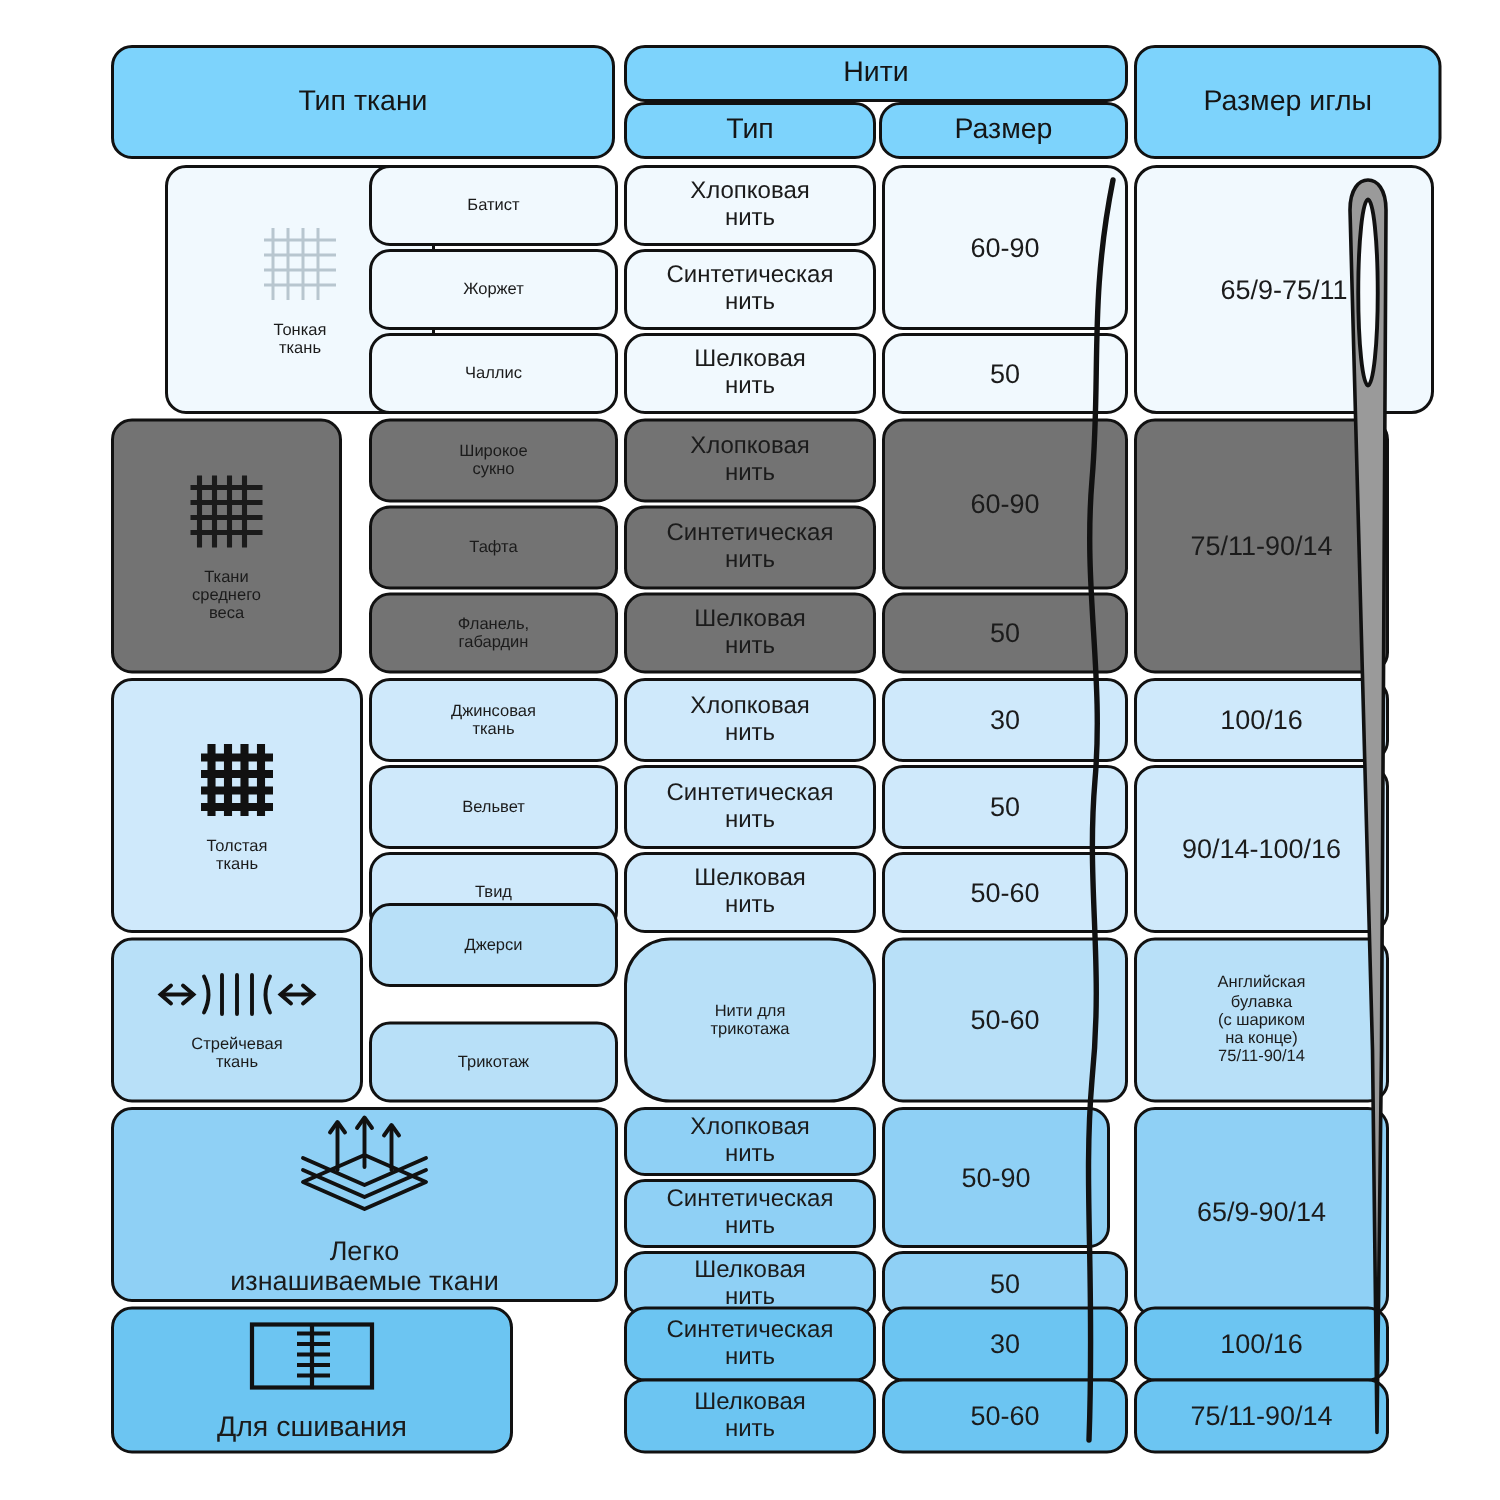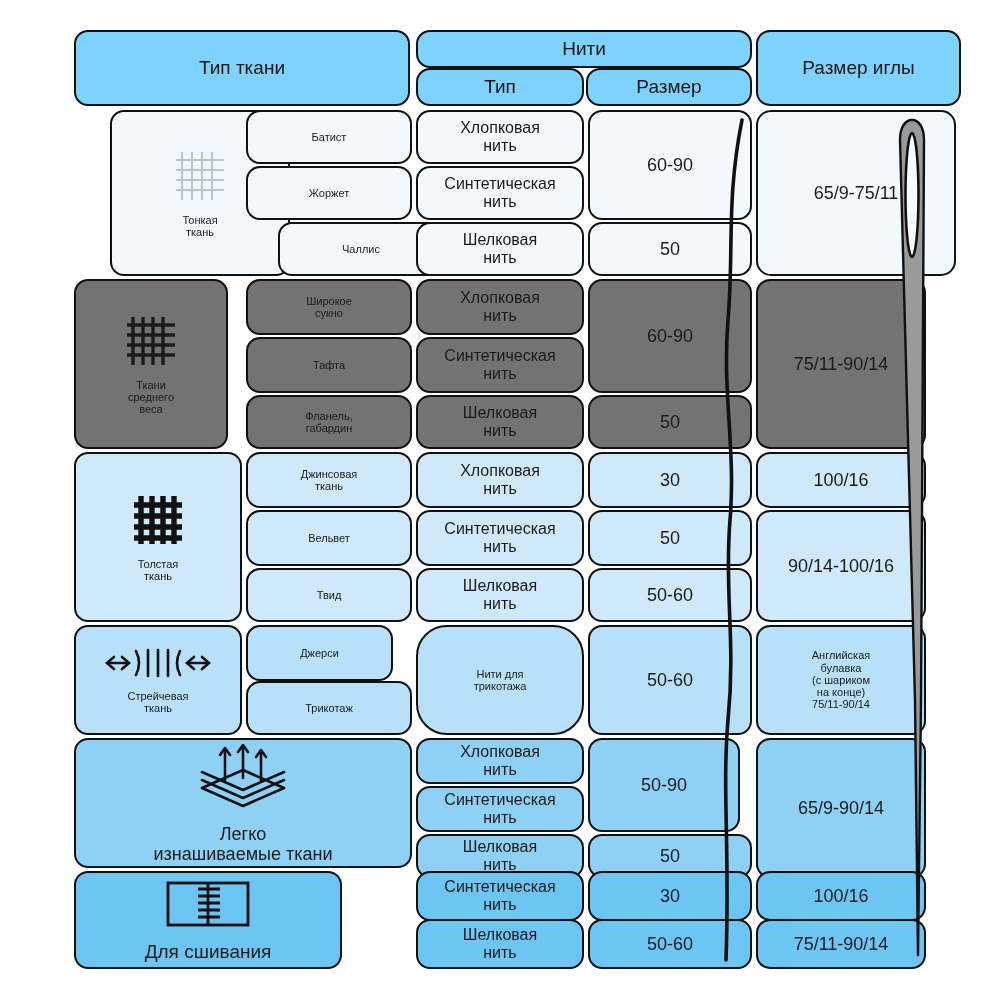--- a/index.html
+++ b/index.html
@@ -95,21 +95,21 @@
     <span class="txt f17 label">Тонкая
 ткань</span>
   </div>
 
   <div class="cell t1" style="left:246px;top:110px;width:166px;height:54px;">
     <span class="txt f17">Батист</span>
   </div>
   <div class="cell t1" style="left:246px;top:166px;width:166px;height:54px;">
     <span class="txt f17">Жоржет</span>
   </div>
-  <div class="cell t1" style="left:246px;top:222px;width:166px;height:54px;margin-left:32px;">
+  <div class="cell t1" style="left:246px;top:222px;width:166px;height:54px;">
     <span class="txt f17">Чаллис</span>
   </div>
 
   <div class="cell t1" style="left:416px;top:110px;width:168px;height:54px;">
     <span class="txt f16">Хлопковая
 нить</span>
   </div>
   <div class="cell t1" style="left:416px;top:166px;width:168px;height:54px;">
     <span class="txt f16">Синтетическая
 нить</span>
@@ -261,21 +261,21 @@
           <line x1="90" y1="17" x2="110" y2="17"></line>
           <polyline points="96,11 89,17 96,23"></polyline>
           <polyline points="104,11 111,17 104,23"></polyline>
         </g>
       </svg>
     </span>
     <span class="txt f17 label">Стрейчевая
 ткань</span>
   </div>
 
-  <div class="cell t4" style="left:246px;top:625px;width:147px;height:56px;align-items:center;">
+  <div class="cell t4" style="left:246px;top:602px;width:166px;height:56px;align-items:center;">
     <span class="txt f17">Джерси</span>
   </div>
   <div class="cell t4" style="left:246px;top:681px;width:166px;height:54px;">
     <span class="txt f17">Трикотаж</span>
   </div>
 
   <div class="cell t4" style="left:416px;top:625px;width:168px;height:110px;border-radius:31px;">
     <span class="txt f17">Нити для
 трикотажа</span>
   </div>

